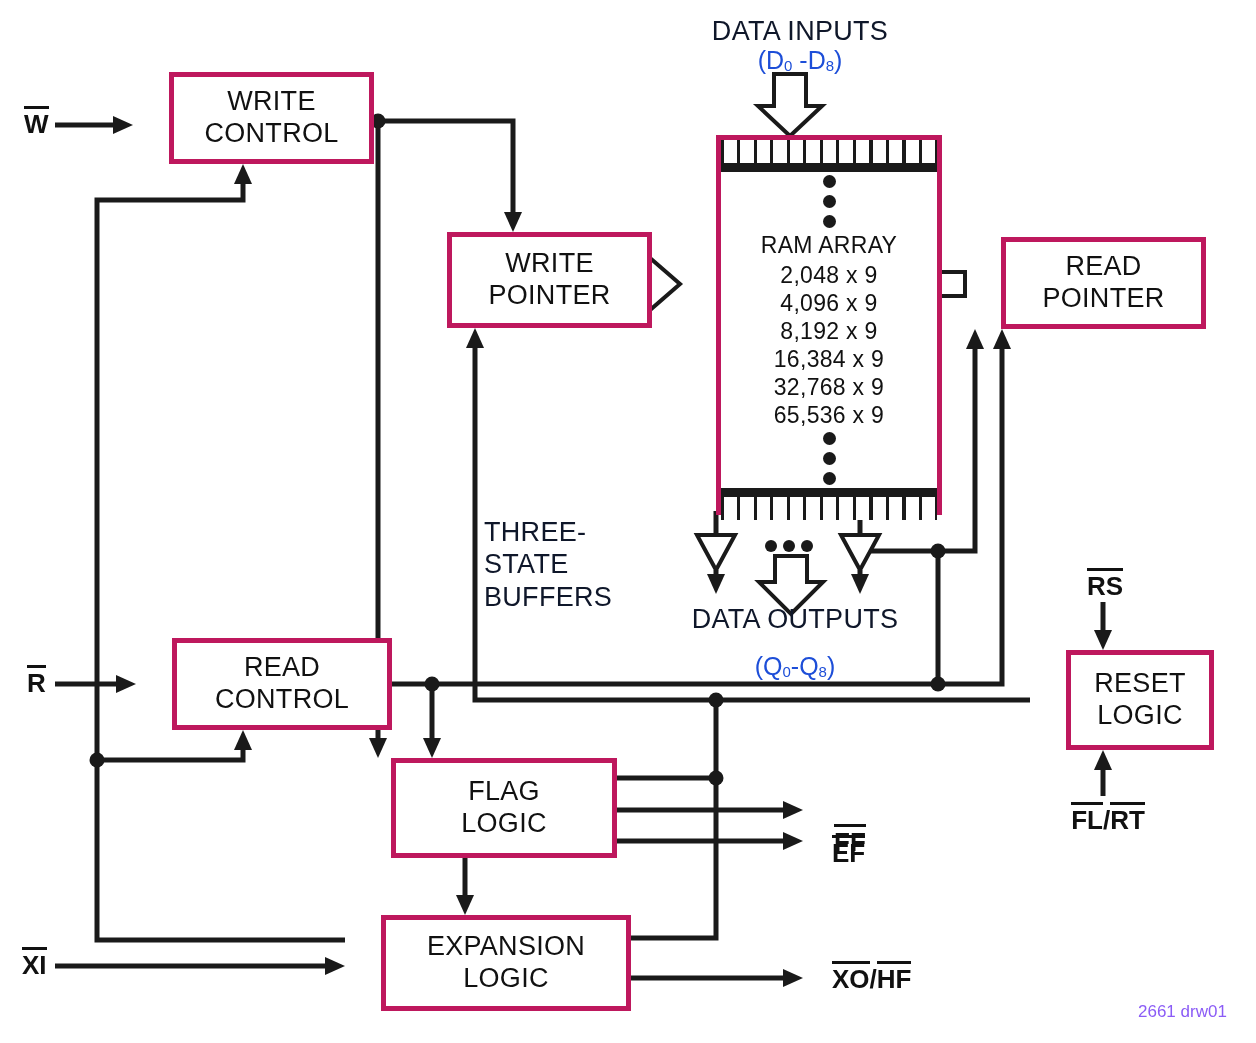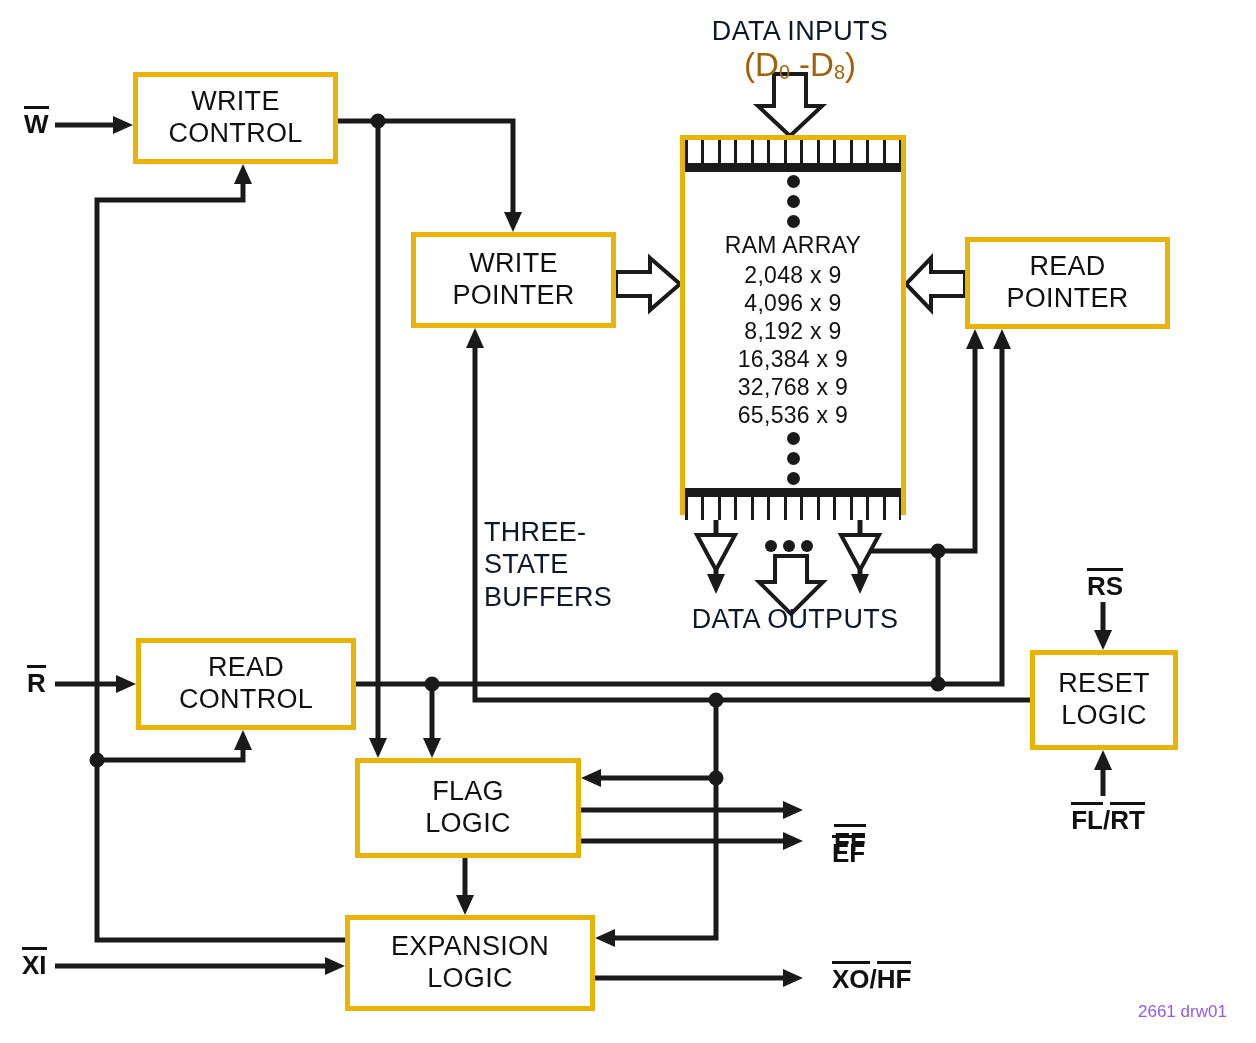--- a/index.html
+++ b/index.html
@@ -1,29 +1,29 @@
 <!DOCTYPE html>
 <html><head>
 <meta charset="utf-8">
 <style>
   * { margin:0; padding:0; box-sizing:border-box; }
   body { background:#fff; font-family:"Liberation Sans","DejaVu Sans",sans-serif; }
   #stage { position:relative; width:1256px; height:1043px; background:#fff; overflow:hidden; }
   #wires { position:absolute; left:0; top:0; z-index:1; }
   .block {
-    position:absolute; z-index:2; background:#fff; border:5px solid #eab308;
+    position:absolute; z-index:2; background:#fff; border:5px solid #be185d;
     display:flex; align-items:center; justify-content:center;
     text-align:center; white-space:pre-line;
-    font-size:27px; line-height:1.18; color:#111; letter-spacing:0.3px;
+    font-size:27px; line-height:1.18; color:#111; letter-spacing:0.3px;margin-left:36px;
   }
   .lbl { position:absolute; z-index:2; font-size:27px; color:#0f172a; letter-spacing:0.3px; }
   .center { text-align:center; }
   .pre { white-space:pre-line; line-height:1.2; }
   .sig { position:absolute; z-index:3; font-size:26px; font-weight:bold; color:#111; }
-  .rng { position:absolute; z-index:2; font-size:33px; color:#a16207; }
+  .rng { position:absolute; z-index:2; font-size:25px; color:#1d4ed8; }
   .ov { display:inline-block; border-top:3px solid #111; padding-top:2px; line-height:1.05; }
   .sub { font-size:0.6em; vertical-align:-0.15em; }
   .small-gray { font-size:17px; color:#8b5cf6; letter-spacing:0; }
 
   
   .ram { flex-direction:column; justify-content:space-between; padding:0; white-space:normal; }
   .comb { width:100%; height:26px; flex:0 0 auto;
           background:repeating-linear-gradient(90deg,#1a1a1a 0 3px,#fff 3px 16.5px); }
   .comb-top { border-bottom:5px solid #1a1a1a; height:28px; }
   .comb-bottom { border-top:5px solid #1a1a1a; height:28px; }
@@ -210,20 +210,21 @@
   </div>
 
   <div class="lbl center" style="left:655px;top:16px;width:290px;">DATA INPUTS</div>
   <div class="rng center" style="left:655px;top:46px;width:290px;"><span>(D</span><span class="sub">0</span><span> -D</span><span class="sub">8</span><span>)</span></div>
 
   <div class="lbl pre" style="left:484px;top:516px;">THREE-
 STATE
 BUFFERS</div>
 
   <div class="lbl center" style="left:650px;top:604px;width:290px;">DATA OUTPUTS</div>
+  <div class="rng center" style="left:650px;top:652px;width:290px;"><span>(Q</span><span class="sub">0</span><span>-Q</span><span class="sub">8</span><span>)</span></div>
 
   <div class="sig" style="left:24px;top:106px;"><span class="ov">W</span></div>
   <div class="sig" style="left:27px;top:665px;"><span class="ov">R</span></div>
   <div class="sig" style="left:22px;top:947px;"><span class="ov">XI</span></div>
   <div class="sig center" style="left:1075px;top:568px;width:60px;"><span class="ov">RS</span></div>
   <div class="sig center" style="left:1048px;top:802px;width:120px;"><span class="ov">FL</span><span>/</span><span class="ov">RT</span></div>
   <div class="sig" style="left:832px;top:835px;"><span class="ov">EF</span></div>
   <div class="sig" style="left:834px;top:824px;text-align:center;"><span class="ov">FF</span></div>
   <div class="sig" style="left:832px;top:961px;"><span class="ov">XO</span><span>/</span><span class="ov">HF</span></div>
 

